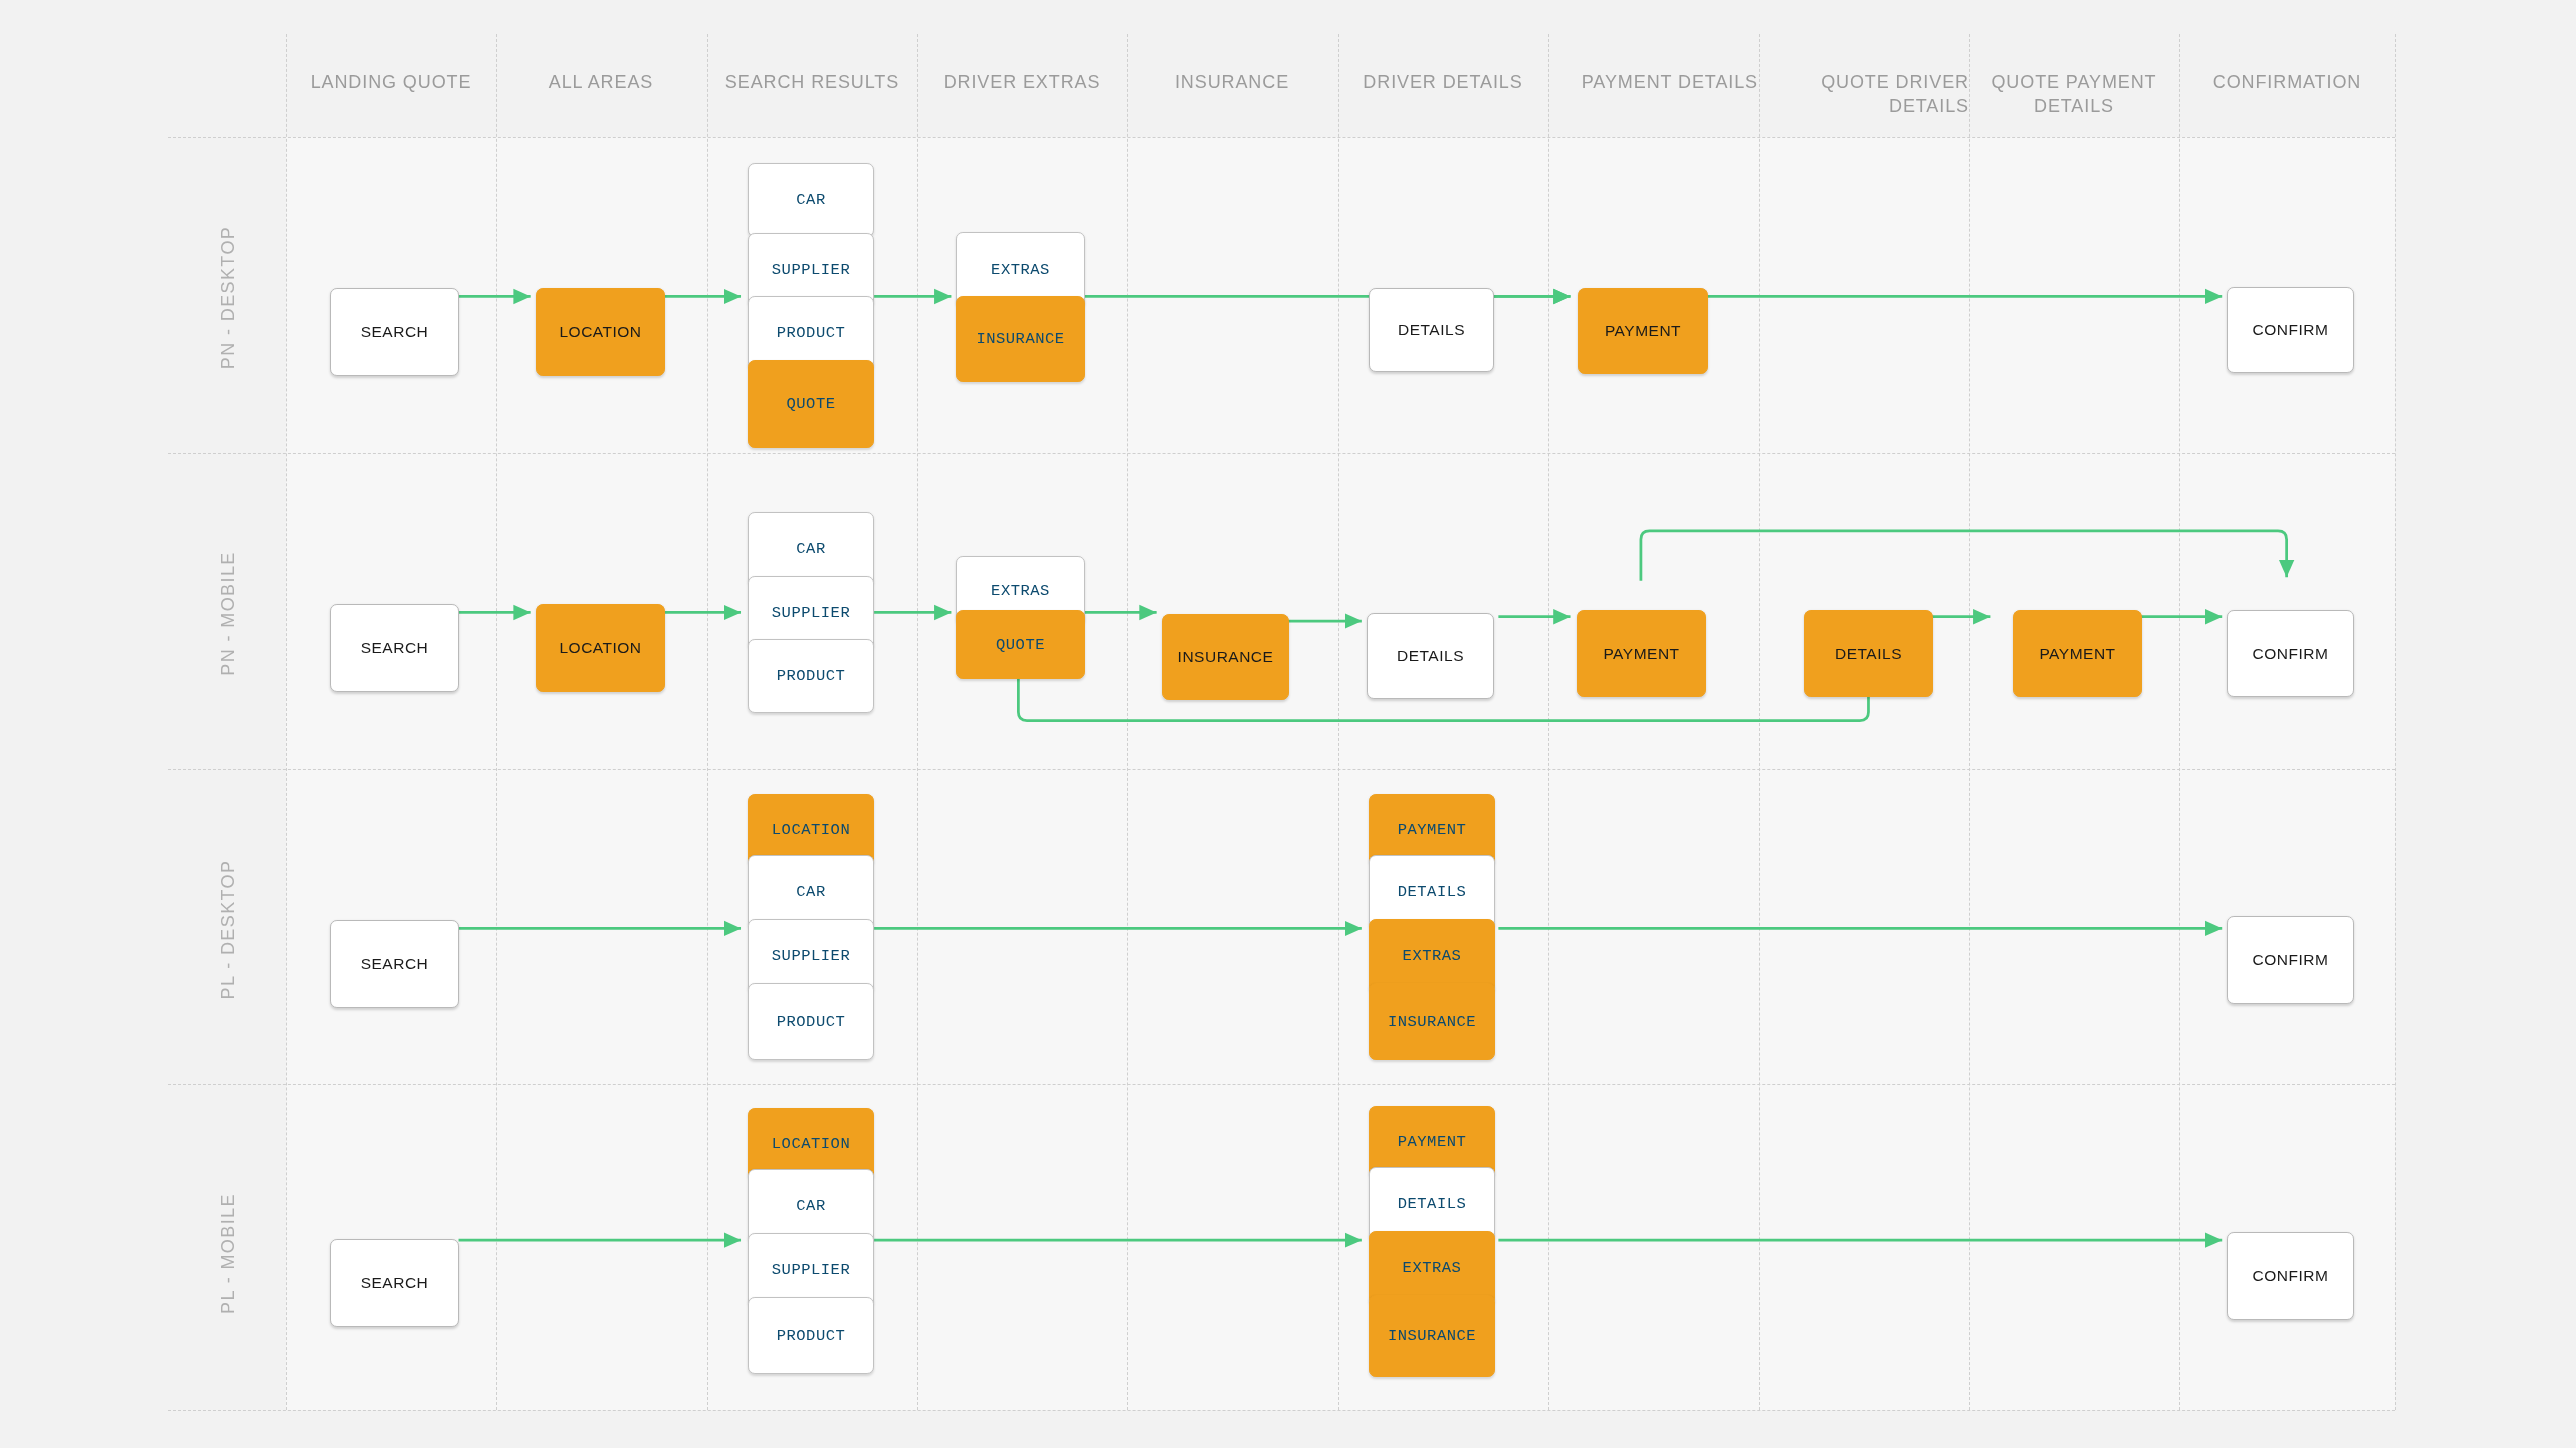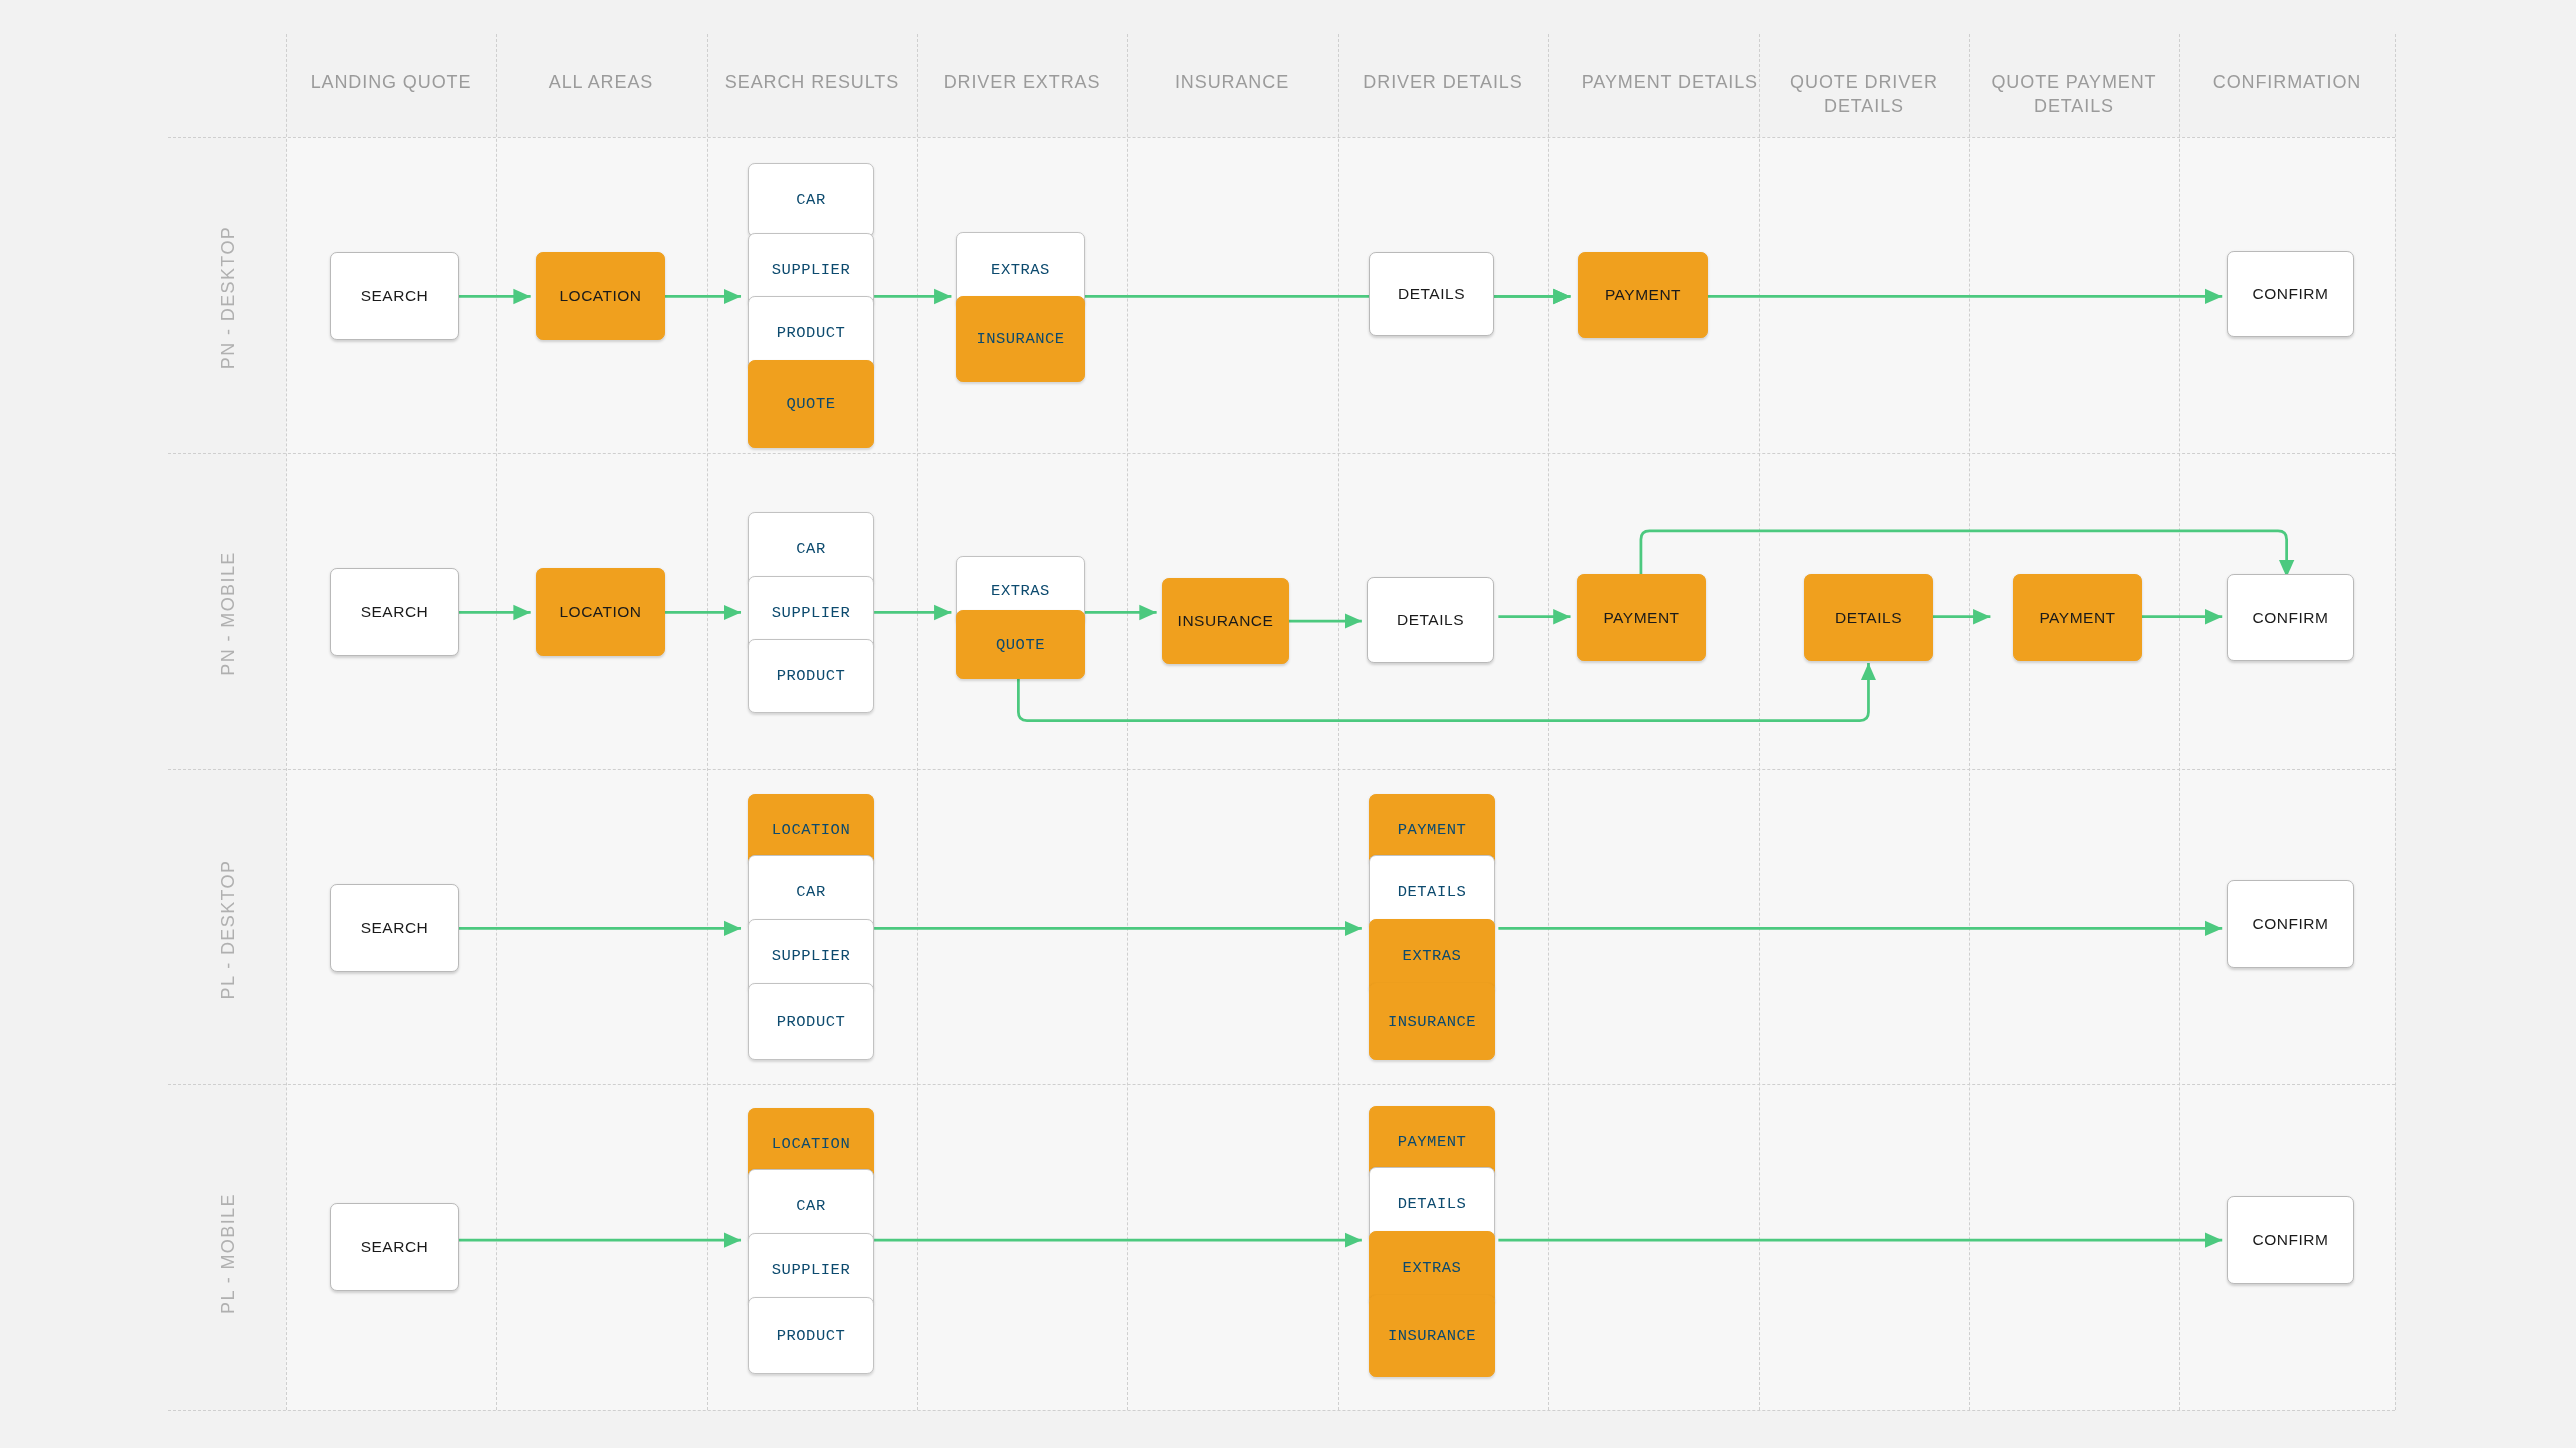--- a/index.html
+++ b/index.html
@@ -51,20 +51,21 @@
     box-sizing:border-box;
     display:flex;align-items:center;justify-content:center;
     font-size:15.5px;
     letter-spacing:0.5px;
     color:#1a1a1a;
     border-radius:6.9px;
     background:#ffffff;
     border:0.9px solid #b9b9b9;
     box-shadow:0 1.7px 2.6px rgba(0,0,0,.16);
     z-index:4;
+    margin-top:36px;
   }
   .box.orange{
     background:#f0a01e;
     border:0.9px solid #f0a01e;
   }
 
   
   .stack{position:absolute;z-index:4;}
   .stack .seg{
     position:absolute;left:0;right:0;
@@ -110,21 +111,21 @@
     <div class="hline" style="left:168px;top:1410px;width:2227px;"></div>
   </div>
 
   <div class="col-head" style="left:286px;width:210px;">LANDING QUOTE</div>
   <div class="col-head" style="left:496px;width:210px;">ALL AREAS</div>
   <div class="col-head" style="left:707px;width:210px;">SEARCH RESULTS</div>
   <div class="col-head" style="left:917px;width:210px;">DRIVER EXTRAS</div>
   <div class="col-head" style="left:1127px;width:210px;">INSURANCE</div>
   <div class="col-head" style="left:1338px;width:210px;">DRIVER DETAILS</div>
   <div class="col-head" style="left:1548px;width:210px;text-align:right;">PAYMENT DETAILS</div>
-  <div class="col-head" style="left:1759px;top:70px;width:210px;">QUOTE DRIVER DETAILS</div>
+  <div class="col-head" style="left:1759px;top:70px;width:210px;text-align:right;">QUOTE DRIVER DETAILS</div>
   <div class="col-head" style="left:1969px;top:70px;width:210px;">QUOTE PAYMENT DETAILS</div>
   <div class="col-head" style="left:2179px;width:216px;">CONFIRMATION</div>
 
   <div class="row-label" style="left:99px;top:287px;width:258px;">PN - DESKTOP</div>
   <div class="row-label" style="left:99px;top:603px;width:258px;">PN - MOBILE</div>
   <div class="row-label" style="left:99px;top:919px;width:258px;">PL - DESKTOP</div>
   <div class="row-label" style="left:99px;top:1243px;width:258px;">PL - MOBILE</div>
 
   <svg class="links" viewBox="0 0 3000 1687" width="2576" height="1449">
     <defs>

